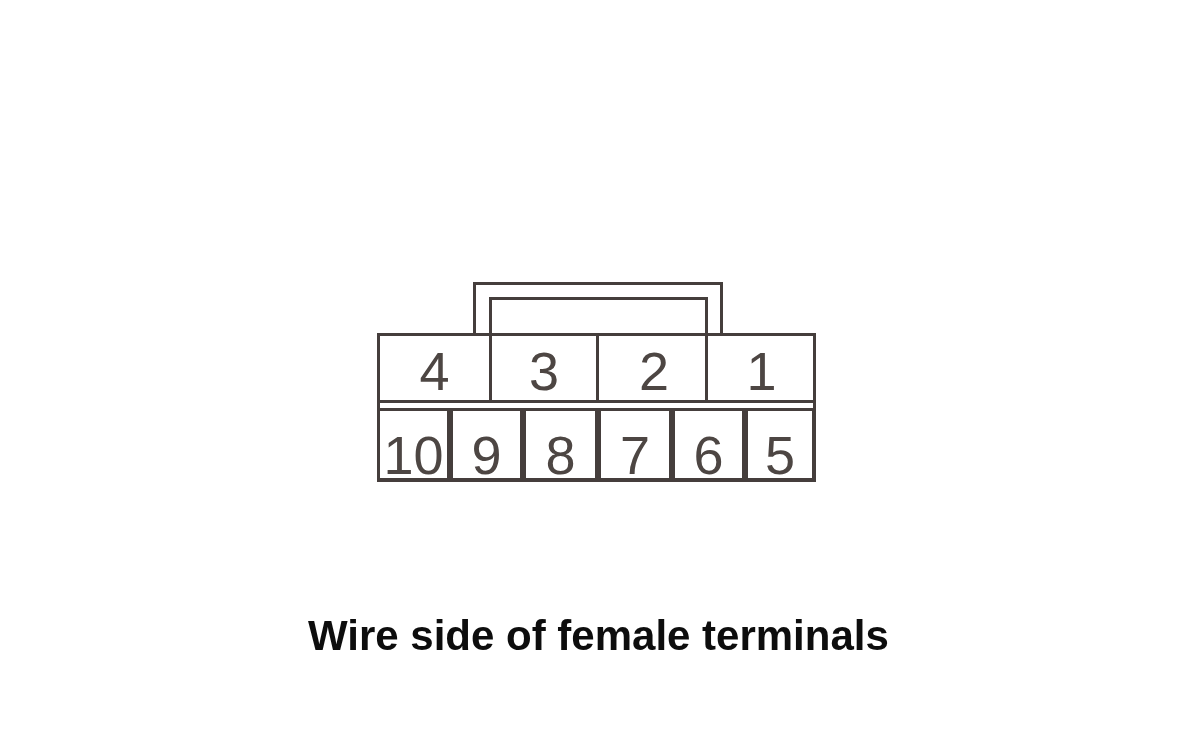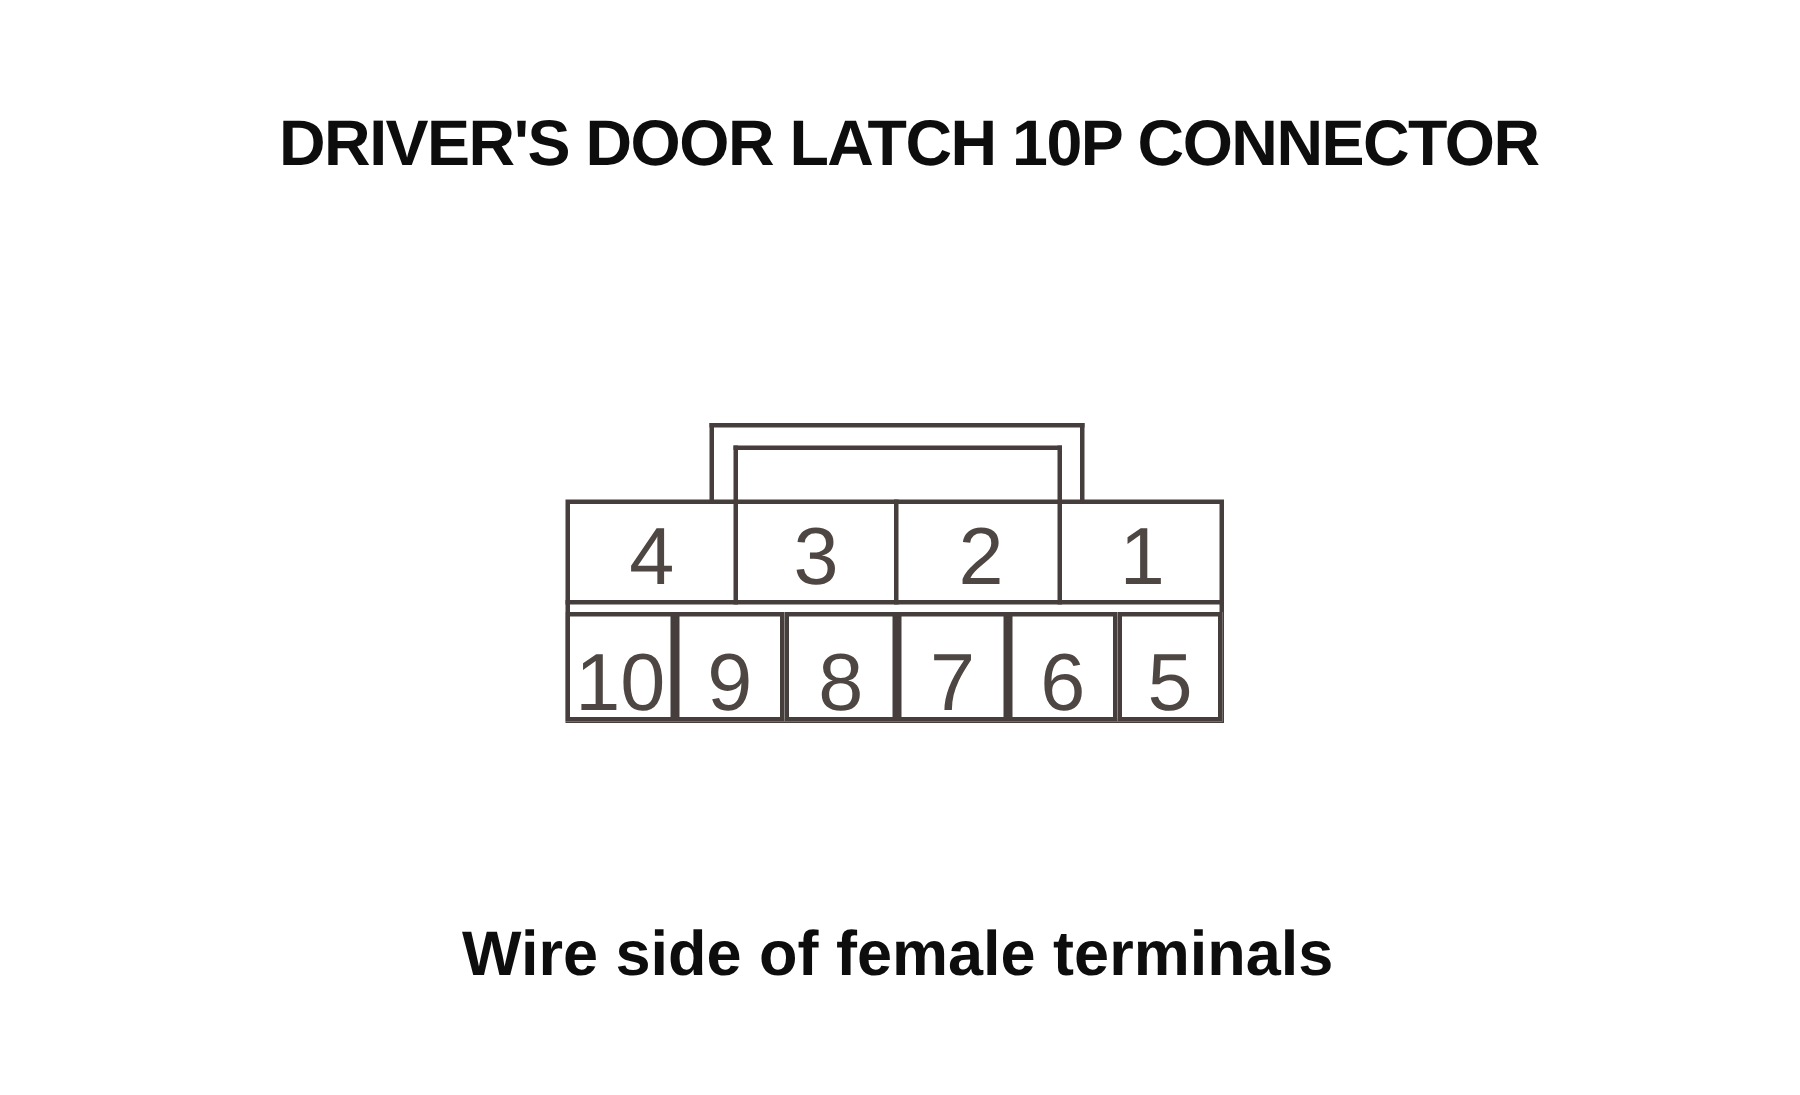--- a/index.html
+++ b/index.html
@@ -82,21 +82,20 @@
   .b8  { left: 523px; width: 75px; }
   .b7  { left: 598px; width: 74px; }
   .b6  { left: 672px; width: 73px; }
   .b5  { left: 745px; width: 70px; }
 </style>
 </head>
 <body>
 
 <div class="canvas">
 
-  <div class="title">DRIVER'S DOOR LATCH 10P CONNECTOR</div>
 
   <div class="connector">
 
     <div class="tab-outer"></div>
     <div class="tab-inner"></div>
     <div class="body-box"></div>
     <div class="row-divider"></div>
     <div class="div-mid"></div>
 
     <div class="tcell t4">4</div>

